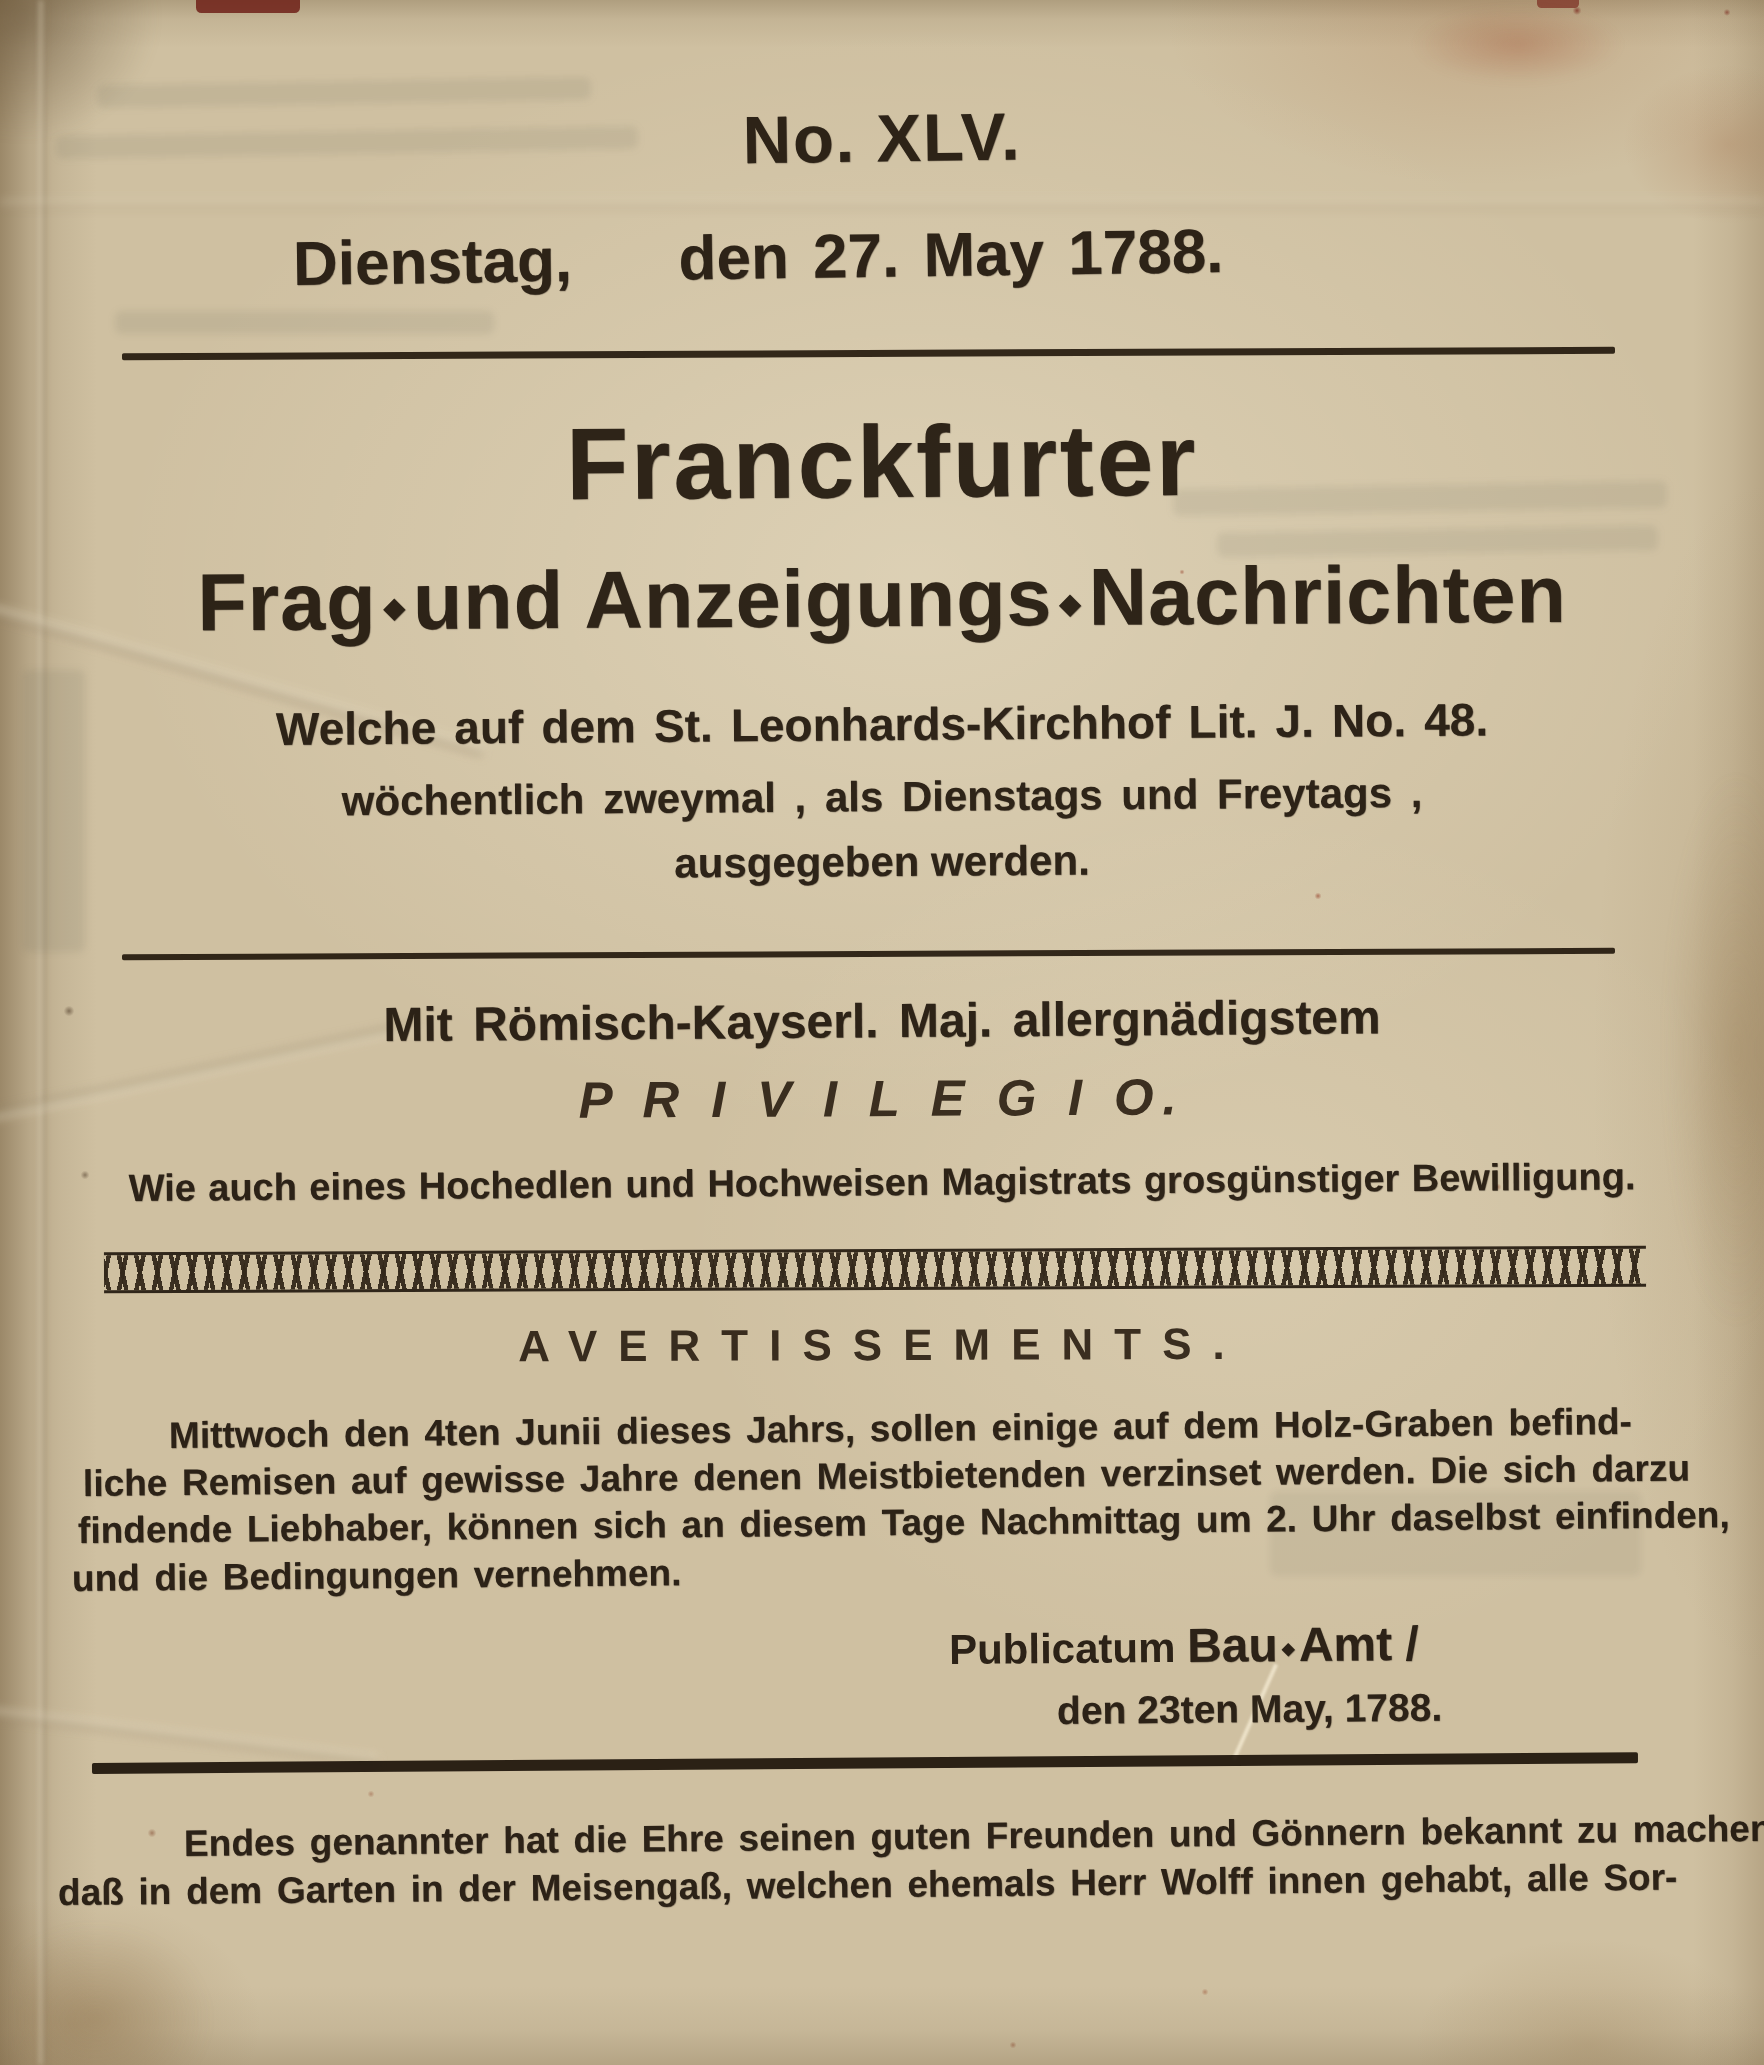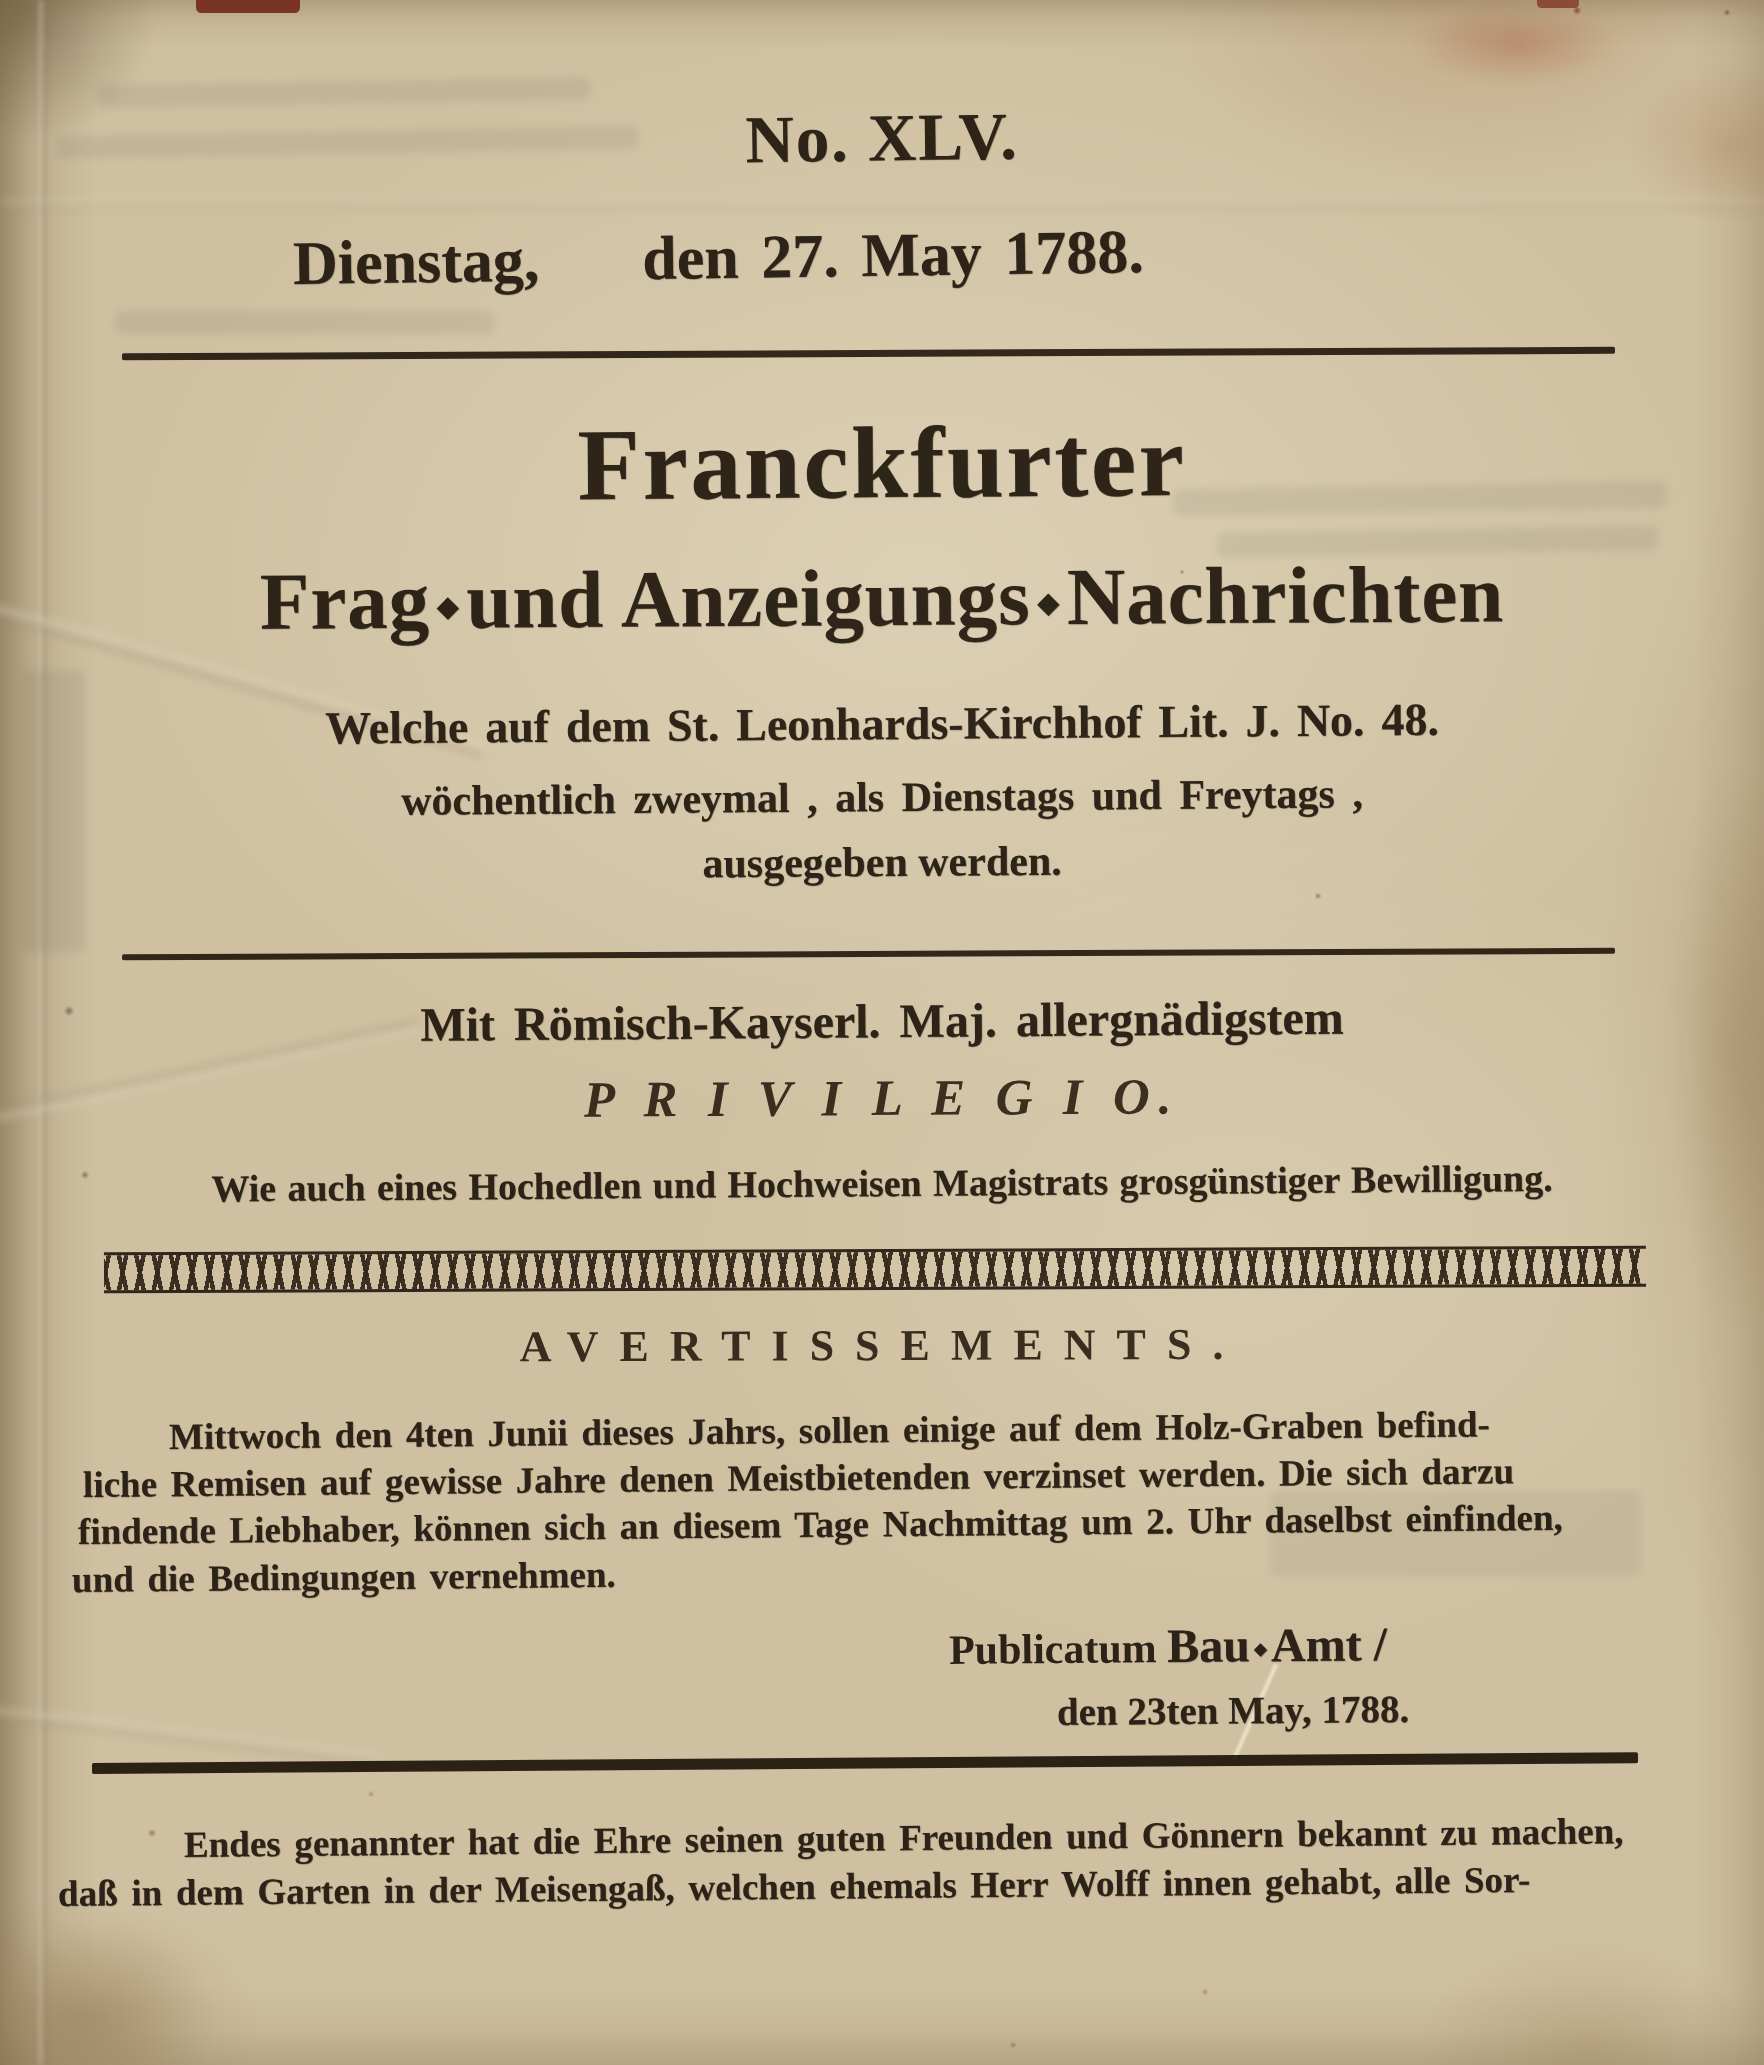--- a/index.html
+++ b/index.html
@@ -11,21 +11,21 @@
       radial-gradient(ellipse 794px 618px at 70% 60%, rgba(255,248,228,0.18), transparent 70%),
       radial-gradient(ellipse 441px 229px at 84% 1%, rgba(155,92,48,0.20), transparent 72%),
       radial-gradient(ellipse 141px 106px at 98% 7%, rgba(150,85,45,0.22), transparent 75%),
       radial-gradient(ellipse 229px 794px at 100% 52%, rgba(140,112,72,0.20), transparent 75%),
       radial-gradient(ellipse 265px 176px at 4% 98%, rgba(130,100,60,0.28), transparent 72%),
       radial-gradient(ellipse 229px 141px at 90% 99%, rgba(140,108,64,0.22), transparent 75%),
       linear-gradient(90deg, rgba(112,90,58,0.55) 0px, rgba(118,96,64,0.25) 30px, rgba(120,100,70,0.10) 62px, transparent 97px),
       linear-gradient(270deg, rgba(128,104,70,0.30) 0px, rgba(128,104,70,0.12) 32px, transparent 71px),
       linear-gradient(180deg, rgba(116,96,64,0.35) 0px, rgba(116,96,64,0.12) 19.4px, transparent 48px),
       linear-gradient(0deg, rgba(118,98,66,0.30) 0px, rgba(118,98,66,0.10) 35px, transparent 79px);
-    font-family:Liberation Serif, serif;
+    font-family:Liberation Sans, sans-serif;
     color:#3a3127;
   }
   .txt{position:absolute; white-space:nowrap; mix-blend-mode:multiply; color:#362d23;}
   .center{left:0; width:100%; text-align:center;}
   .fraktur{font-weight:bold; text-shadow:0.5px 0.5px 0.9px rgba(52,42,32,0.55);}
   .roman{font-weight:bold;}
   .dia{font-size:0.34em; vertical-align:0.45em; margin:0 0.26em;}
   .rule{position:absolute; background:#3c3226; mix-blend-mode:multiply; border-radius:1.8px;}
   .stain,.crease,.ghost,.speck{position:absolute; pointer-events:none;}
   .ghost{background:rgba(100,95,80,0.12); filter:blur(3.5px); border-radius:7px;}

